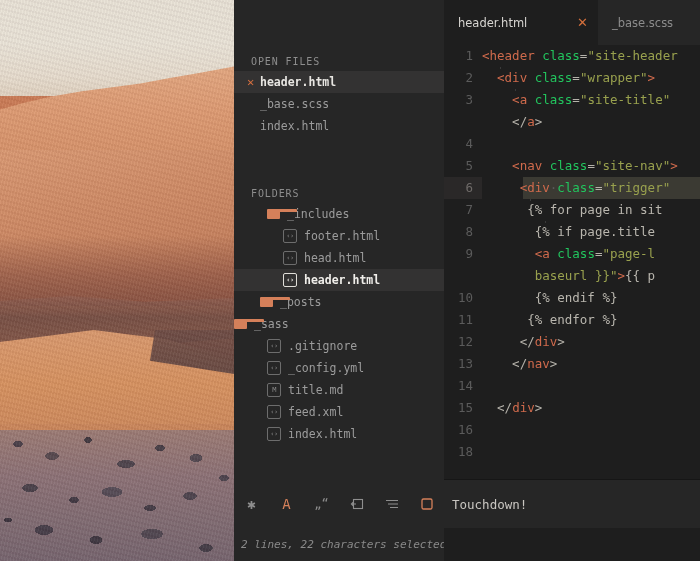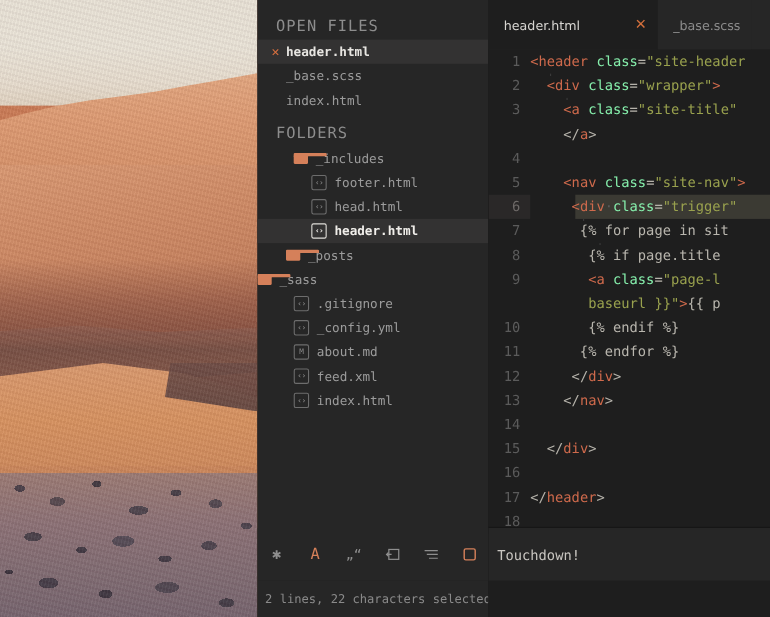--- a/index.html
+++ b/index.html
@@ -100,24 +100,25 @@
   #sidebar {
     width: 210px; flex: 0 0 210px; height: 561px;
     background: #262626;
     position: relative;
     font-size: 11.5px;
     color: #a0a0a0;
     overflow: hidden;
   }
   .side-head {
     color: #8d8d8d;
-    font-size: 14px;
+    font-size: 10px;
     letter-spacing: .9px;
     padding: 16px 0 4px 17px;
     text-transform: uppercase;
+    margin-top: 40px;
   }
   .side-head.folders { padding-top: 11px; }
   .orow {
     height: 22px;
     display: flex; align-items: center;
     padding-left: 9px;
     color: #9c9c9c;
     white-space: nowrap;
   }
   .orow.sel { background: #333232; color: #e8e6e2; font-weight: bold; }
@@ -164,20 +165,21 @@
     display: flex; align-items: center; justify-content: center;
     color: #8e8e8e;
   }
   .tb-btn.accent { color: #d5805a; }
   #side-status {
     position: absolute; left: 0; bottom: 0; width: 210px; height: 33px;
     display: flex; align-items: center;
     padding-left: 7px;
     font-size: 11px; color: #8a8a8a;
     background: #262626;
+    font-style: italic;
   }
 
   
   #editor {
     width: 256px; flex: 0 0 256px; height: 561px;
     position: relative;
     background: #1e1e1e;
     overflow: hidden;
   }
   #tabbar {
@@ -223,21 +225,21 @@
     position: absolute; width: 1px;
     background-image: linear-gradient(180deg, #3a3a3a 0 2px, transparent 2px 4px);
   }
   .sel-hl {
     position: absolute; left: 41px; top: 0; height: 22px;
     background: #3b3a33;
   }
   
   .tg  { color: #cf6a4c; }
   .pn  { color: #b6b3ab; }
-  .at  { color: #86efac; }
+  .at  { color: #22c55e; }
   .st  { color: #99a14e; }
   .tx  { color: #b9b6ae; }
   .eq  { color: #b6b3ab; }
   .dot { color: #5a5a5a; }
 
   #statusline {
     position: absolute; left: 0; bottom: 33px; width: 256px; height: 48px;
     background: #262626;
     display: flex; align-items: center;
     padding-left: 8px;
@@ -353,21 +355,21 @@
       <span class="ic">
         <span class="file-ic">‹›</span>
       </span>
       <span>_config.yml</span>
     </div>
 
     <div class="frow" style="padding-left:33px">
       <span class="ic">
         <span class="file-ic">M</span>
       </span>
-      <span>about.md</span>
+      <span>title.md</span>
     </div>
 
     <div class="frow" style="padding-left:33px">
       <span class="ic">
         <span class="file-ic">‹›</span>
       </span>
       <span>feed.xml</span>
     </div>
 
     <div class="frow" style="padding-left:33px">
@@ -499,24 +501,20 @@
       <div class="cline">
         <span class="gut">15</span>
         <span class="ctxt">  <span class="pn">&lt;/</span><span class="tg">div</span><span class="pn">&gt;</span></span>
       </div>
 
       <div class="cline">
         <span class="gut">16</span>
         <span class="ctxt"></span>
       </div>
 
-      <div class="cline">
-        <span class="gut">17</span>
-        <span class="ctxt"><span class="pn">&lt;/</span><span class="tg">header</span><span class="pn">&gt;</span></span>
-      </div>
 
       <div class="cline">
         <span class="gut">18</span>
         <span class="ctxt"></span>
       </div>
     </div>
 
     <div class="guides">
       <div class="gd" style="left:56px; top:22px;  height:330px;"></div>
       <div class="gd" style="left:71px; top:44px;  height:286px;"></div>

